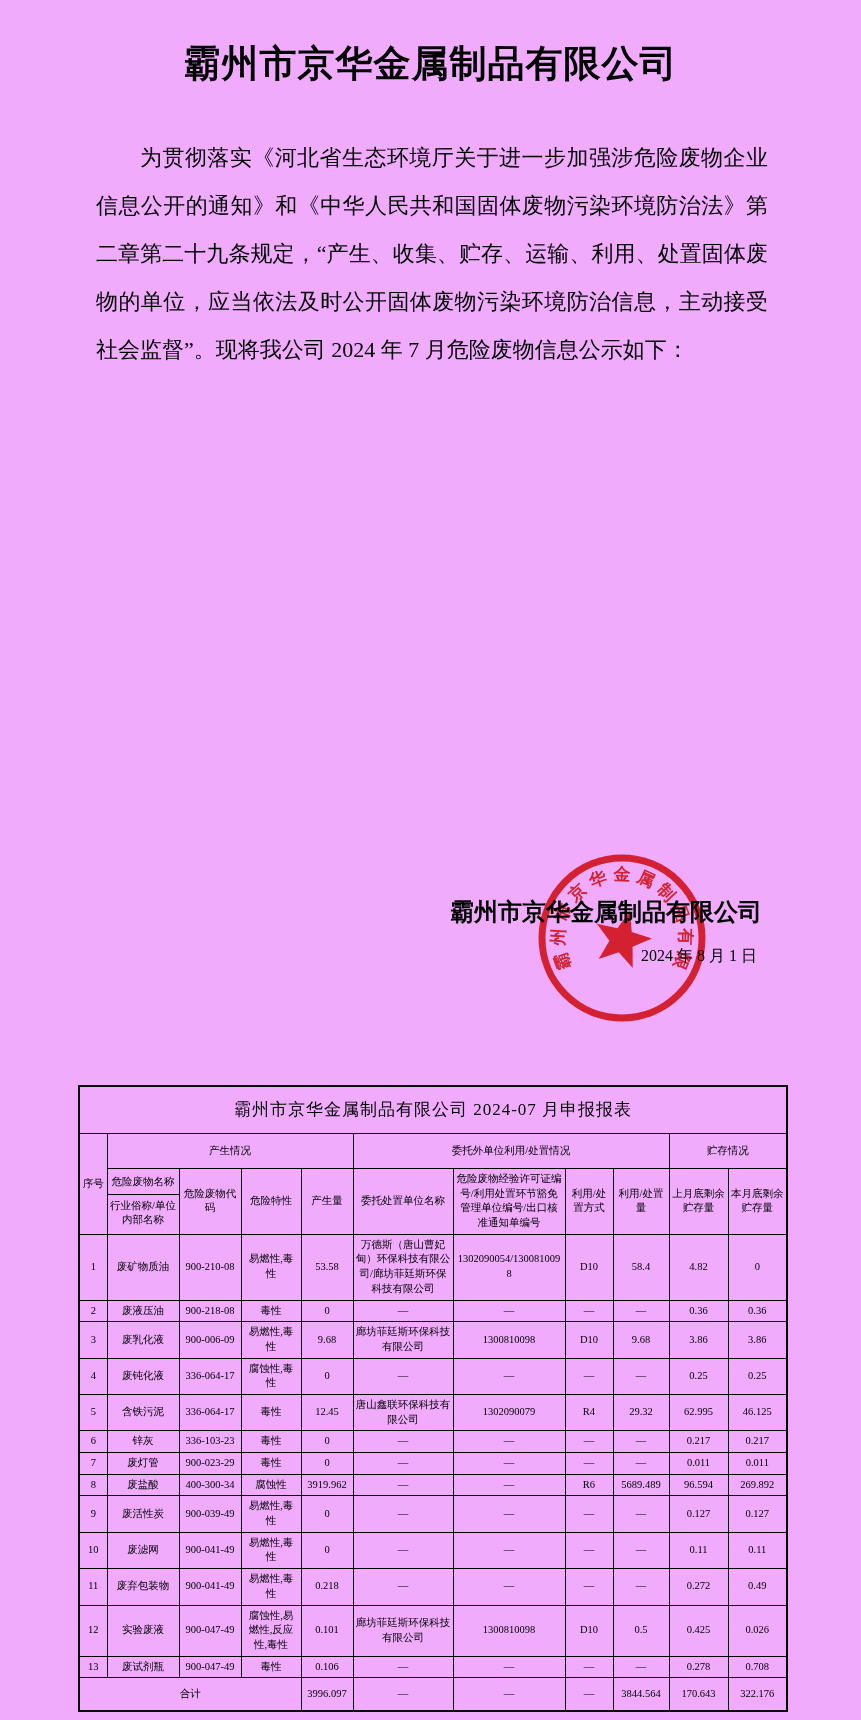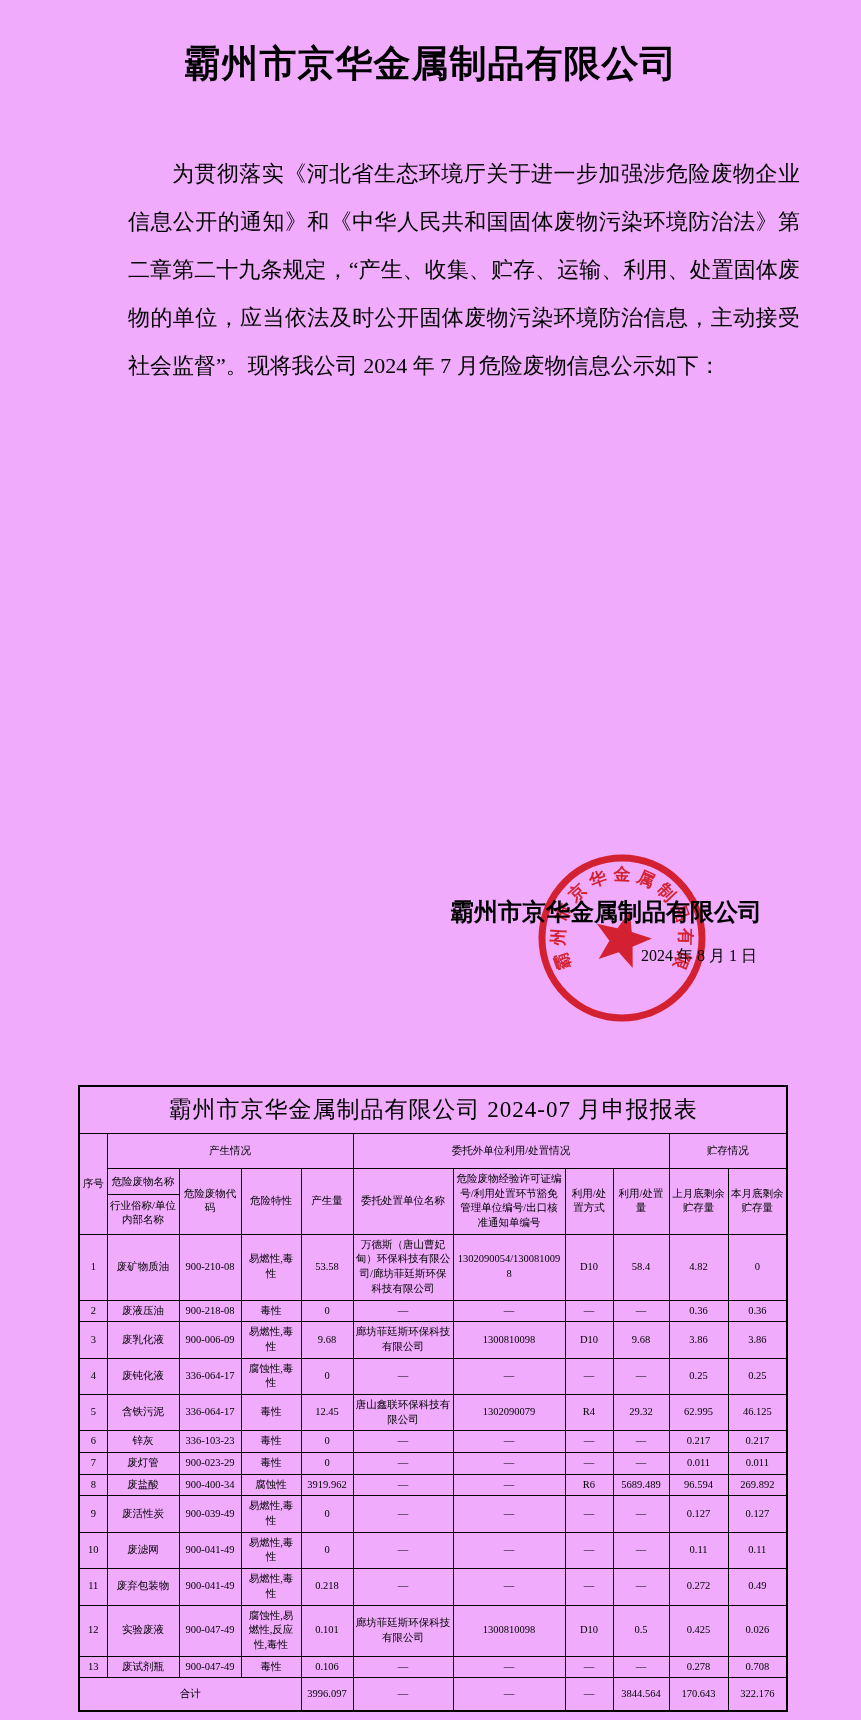--- a/index.html
+++ b/index.html
@@ -13,22 +13,22 @@
   }
   
   .doc-title{
     position:absolute;top:40px;left:0;width:861px;
     text-align:center;font-weight:bold;color:#000;
   }
   .doc-title .t1{font-size:37px;line-height:48px;letter-spacing:1px;}
   .doc-title .t2{font-size:36px;line-height:46px;letter-spacing:2px;}
   
   .body-text{
-    position:absolute;top:150px;left:96px;width:672px;
-    font-size:22px;line-height:48px;text-align:justify;margin-left:32px;
+    position:absolute;top:134px;left:96px;width:672px;
+    font-size:22px;line-height:48px;text-align:justify;
   }
   .body-text p{margin:0;text-indent:2em;}
   sup{font-size:12px;}
   
   .signature{position:absolute;top:896px;left:0;width:861px;z-index:3;}
   .sig-company{
     position:absolute;top:0;right:99px;
     font-size:24px;font-weight:bold;white-space:nowrap;
   }
   .sig-date{
@@ -44,21 +44,21 @@
   .report-table-wrap{position:absolute;top:1085px;left:78px;width:708px;}
   table.report{
     width:708px;border-collapse:collapse;table-layout:fixed;
     font-size:10.5px;line-height:1.4;
   }
   table.report td,table.report th{
     border:1px solid #000;text-align:center;vertical-align:middle;
     padding:3px 2px;word-break:break-all;font-weight:normal;
   }
   table.report{border:2px solid #000;}
-  .tbl-title td{font-size:23px;height:40px;letter-spacing:1px;}
+  .tbl-title td{font-size:17px;height:40px;letter-spacing:1px;}
   .grp th{height:28px;}
   .name-split{padding:0 !important;}
   .name-split .top{border-bottom:1px solid #000;padding:4px 2px;}
   .name-split .bot{padding:4px 2px;text-align:center;}
   .total-row td{height:26px;}
 </style>
 </head>
 <body>
 
 <div class="page">
@@ -213,21 +213,21 @@
             <td>—</td>
             <td>—</td>
             <td>—</td>
             <td>—</td>
             <td>0.011</td>
             <td>0.011</td>
           </tr>
           <tr>
             <td>8</td>
             <td>废盐酸</td>
-            <td>900-400-34</td>
+            <td>400-300-34</td>
             <td>腐蚀性</td>
             <td>3919.962</td>
             <td>—</td>
             <td>—</td>
             <td>R6</td>
             <td>5689.489</td>
             <td>96.594</td>
             <td>269.892</td>
           </tr>
           <tr>

